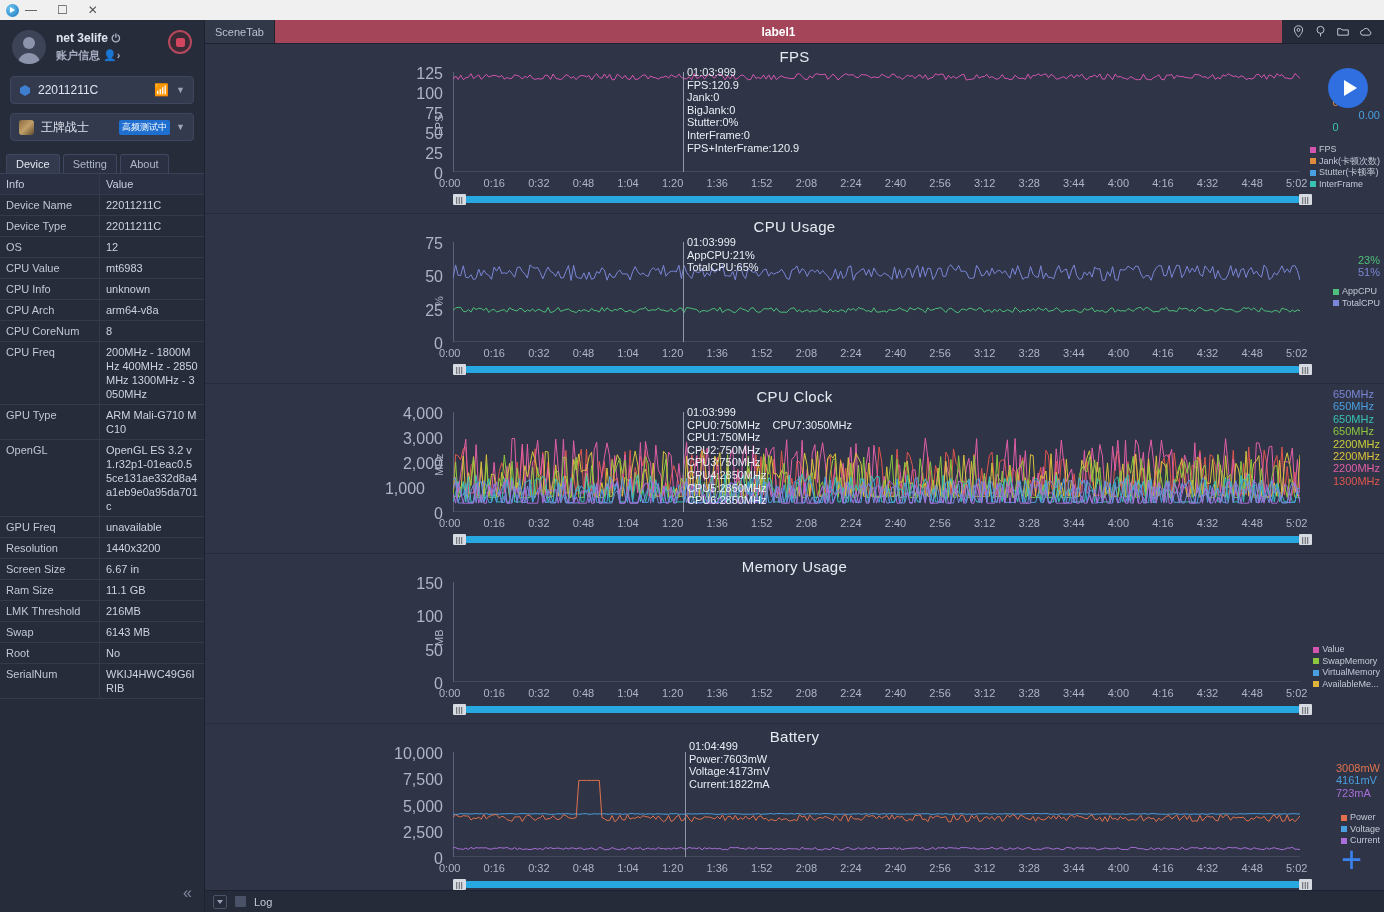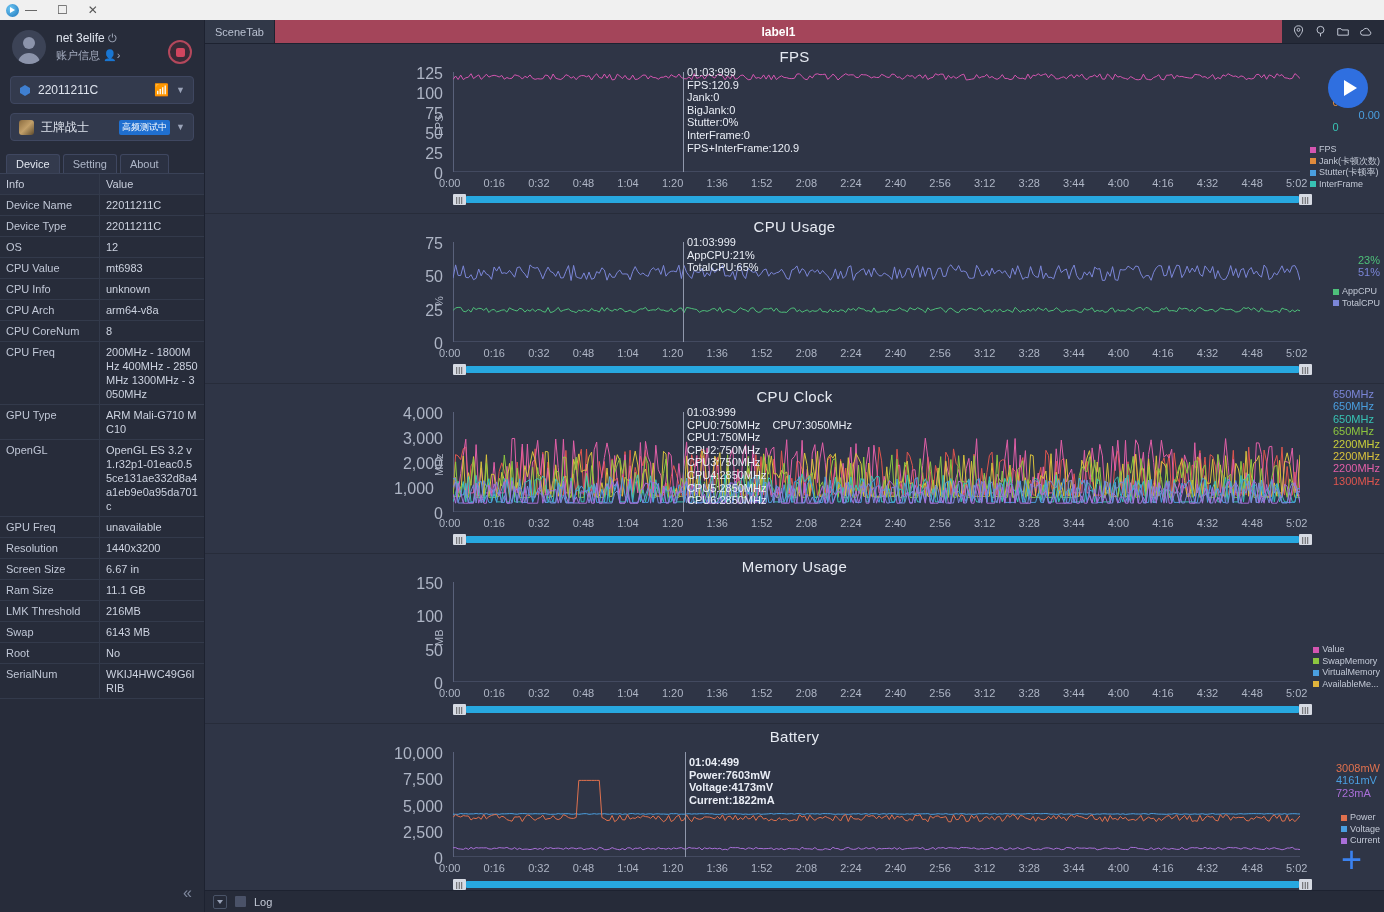--- a/index.html
+++ b/index.html
@@ -21,21 +21,21 @@
     border-left:5px solid #fff;border-top:3px solid transparent;border-bottom:3px solid transparent;}
   .tb-title{flex:1;}
   .tb-btns{display:flex;gap:20px;padding-right:6px;color:#555;font-size:12px;}
   .tb-btns span{cursor:default;line-height:10px;}
   
   .wrap{display:flex;height:892px;}
   .sidebar{width:205px;background:#272c3a;border-right:1px solid #1d2230;
     display:flex;flex-direction:column;position:relative;}
   .content{flex:1;background:#2f3546;display:flex;flex-direction:column;position:relative;}
   
-  .account{display:flex;align-items:flex-end;padding:10px 12px 12px;}
+  .account{display:flex;align-items:flex-start;padding:10px 12px 12px;font-weight:bold;}
   .avatar{width:34px;height:34px;border-radius:50%;background:#3c4356;
     display:flex;align-items:flex-end;justify-content:center;overflow:hidden;margin-right:10px;}
   .acc-txt{flex:1;line-height:17px;}
   .acc-name{color:#dfe4ee;font-size:12px;}
   .acc-sub{color:#a5adc0;font-size:11px;}
   .pw{color:#aab2c4;font-size:11px;}
   .rec-btn{width:24px;height:24px;border-radius:50%;border:2px solid #b4485c;
     background:#3a2a36;display:flex;align-items:center;justify-content:center;cursor:pointer;}
   .rec-btn i{width:9px;height:9px;background:#d2455e;border-radius:2px;display:block;}
   
@@ -403,21 +403,21 @@
             </div>
             <div class="bar"></div>
             <div class="grip">
               <b>|||</b>
             </div>
           </div>
         </div>
         <div class="chart" style="height: 170px;">
           <div class="ctitle">CPU Clock</div>
           <div class="ylab" style="left: 180px; top: 121px;">0</div>
-          <div class="ylab" style="left: 180px; top: 96px; text-align: center;">1,000</div>
+          <div class="ylab" style="left: 162px; top: 96px;">1,000</div>
           <div class="ylab" style="left: 180px; top: 71px;">2,000</div>
           <div class="ylab" style="left: 180px; top: 46px;">3,000</div>
           <div class="ylab" style="left: 180px; top: 21px;">4,000</div>
           <div class="yname" style="left: 228px; top: 92px;">MHz</div>
           <svg width="847" height="100" style="position: absolute; left: 248px; top: 28px;">
             <path d="M0.5 0 V100 H847" stroke="#59617a" fill="none"></path>
             <path d="M0.0 83.1 L2.6 42.6 L5.1 43.9 L7.7 47.6 L10.3 36.7 L12.8 35.0 L15.4 83.1 L18.0 53.9 L20.5 49.4 L23.1 83.1 L25.7 83.1 L28.2 83.1 L30.8 83.1 L33.4 74.4 L35.9 72.2 L38.5 83.1 L41.1 83.1 L43.6 83.1 L46.2 59.4 L48.8 50.8 L51.3 59.2 L53.9 67.7 L56.5 83.1 L59.0 73.7 L61.6 83.1 L64.2 50.0 L66.7 73.8 L69.3 34.8 L71.9 83.1 L74.4 83.1 L77.0 83.1 L79.6 83.1 L82.1 36.8 L84.7 83.1 L87.3 74.6 L89.8 40.3 L92.4 83.1 L95.0 50.0 L97.5 83.1 L100.1 71.1 L102.7 54.1 L105.2 74.3 L107.8 83.1 L110.4 83.1 L112.9 38.4 L115.5 83.1 L118.1 68.3 L120.6 62.0 L123.2 83.1 L125.8 47.8 L128.3 37.2 L130.9 83.1 L133.5 37.0 L136.0 83.1 L138.6 73.2 L141.2 83.1 L143.7 83.1 L146.3 49.4 L148.9 65.7 L151.4 49.5 L154.0 83.1 L156.6 83.1 L159.1 46.8 L161.7 68.8 L164.3 66.0 L166.8 83.1 L169.4 83.1 L172.0 39.6 L174.5 83.1 L177.1 38.2 L179.7 83.1 L182.2 55.4 L184.8 66.1 L187.4 44.2 L189.9 53.9 L192.5 37.9 L195.1 83.1 L197.6 83.1 L200.2 83.1 L202.8 83.1 L205.3 83.1 L207.9 83.1 L210.5 83.1 L213.0 70.9 L215.6 83.1 L218.2 64.7 L220.7 53.6 L223.3 61.7 L225.9 72.1 L228.4 83.1 L231.0 83.1 L233.6 83.1 L236.1 70.2 L238.7 42.7 L241.3 54.7 L243.8 48.8 L246.4 48.6 L249.0 37.3 L251.5 38.5 L254.1 83.1 L256.7 66.7 L259.2 74.1 L261.8 72.6 L264.4 45.3 L266.9 83.1 L269.5 74.2 L272.1 83.1 L274.6 50.9 L277.2 83.1 L279.8 83.1 L282.3 83.1 L284.9 57.1 L287.5 83.1 L290.0 83.1 L292.6 83.1 L295.2 83.1 L297.7 68.8 L300.3 83.1 L302.9 42.6 L305.4 83.1 L308.0 44.6 L310.6 83.1 L313.1 52.0 L315.7 71.2 L318.3 83.1 L320.8 47.1 L323.4 74.1 L326.0 83.1 L328.5 38.8 L331.1 70.5 L333.7 64.1 L336.2 83.1 L338.8 66.2 L341.4 83.1 L343.9 49.3 L346.5 50.0 L349.1 57.6 L351.6 83.1 L354.2 83.1 L356.8 83.1 L359.3 74.0 L361.9 61.7 L364.5 83.1 L367.0 83.1 L369.6 83.1 L372.2 83.1 L374.7 48.3 L377.3 44.3 L379.9 83.1 L382.4 46.0 L385.0 83.1 L387.6 47.4 L390.1 83.1 L392.7 56.0 L395.3 83.1 L397.8 58.1 L400.4 50.6 L403.0 83.1 L405.5 83.1 L408.1 72.3 L410.7 83.1 L413.2 60.1 L415.8 83.1 L418.4 83.1 L420.9 83.1 L423.5 73.3 L426.1 35.1 L428.6 48.8 L431.2 83.1 L433.8 83.1 L436.3 69.0 L438.9 83.1 L441.5 83.1 L444.0 37.2 L446.6 67.9 L449.2 83.1 L451.7 83.1 L454.3 40.0 L456.9 44.4 L459.4 53.4 L462.0 83.1 L464.6 83.1 L467.1 83.1 L469.7 60.6 L472.3 83.1 L474.8 44.7 L477.4 59.4 L480.0 83.1 L482.5 53.4 L485.1 63.9 L487.7 83.1 L490.2 83.1 L492.8 40.2 L495.4 45.4 L497.9 83.1 L500.5 36.9 L503.1 51.3 L505.6 54.6 L508.2 70.4 L510.8 83.1 L513.3 69.0 L515.9 83.1 L518.5 83.1 L521.0 42.1 L523.6 69.6 L526.2 83.1 L528.7 56.3 L531.3 83.1 L533.9 60.7 L536.4 43.6 L539.0 40.1 L541.6 73.8 L544.1 83.1 L546.7 49.8 L549.3 47.8 L551.8 48.1 L554.4 74.3 L557.0 69.2 L559.5 56.3 L562.1 59.2 L564.7 83.1 L567.2 54.4 L569.8 45.6 L572.4 83.1 L574.9 73.7 L577.5 68.2 L580.1 83.1 L582.6 83.1 L585.2 67.0 L587.8 55.3 L590.3 83.1 L592.9 38.3 L595.5 43.4 L598.0 72.2 L600.6 83.1 L603.2 49.1 L605.7 83.1 L608.3 48.4 L610.9 46.5 L613.4 83.1 L616.0 83.1 L618.6 83.1 L621.1 61.7 L623.7 83.1 L626.3 83.1 L628.8 68.4 L631.4 71.2 L634.0 49.3 L636.5 67.0 L639.1 66.7 L641.7 83.1 L644.2 83.1 L646.8 83.1 L649.4 83.1 L651.9 83.1 L654.5 70.5 L657.1 83.1 L659.6 83.1 L662.2 47.0 L664.8 38.8 L667.3 69.0 L669.9 83.1 L672.5 83.1 L675.0 49.7 L677.6 83.1 L680.2 73.6 L682.7 42.4 L685.3 83.1 L687.9 51.2 L690.4 83.1 L693.0 83.1 L695.6 51.1 L698.1 83.1 L700.7 70.3 L703.3 58.4 L705.8 83.1 L708.4 53.0 L711.0 45.9 L713.5 61.4 L716.1 42.1 L718.7 83.1 L721.2 40.8 L723.8 63.7 L726.4 71.0 L728.9 45.8 L731.5 52.1 L734.1 83.1 L736.6 83.1 L739.2 53.1 L741.8 54.8 L744.3 55.6 L746.9 38.5 L749.5 67.5 L752.0 45.0 L754.6 83.1 L757.2 42.7 L759.7 44.4 L762.3 54.0 L764.9 83.1 L767.4 83.1 L770.0 83.1 L772.6 83.1 L775.1 83.1 L777.7 70.2 L780.3 38.3 L782.8 83.1 L785.4 83.1 L788.0 83.1 L790.5 51.3 L793.1 83.1 L795.7 35.1 L798.2 71.7 L800.8 83.1 L803.4 83.1 L805.9 83.1 L808.5 83.1 L811.1 38.0 L813.6 49.9 L816.2 83.1 L818.8 83.1 L821.3 51.1 L823.9 43.4 L826.5 70.7 L829.0 35.0 L831.6 83.1 L834.2 54.5 L836.7 83.1 L839.3 83.1 L841.9 59.9 L844.4 83.1 L847.0 83.1 " stroke="#e0554e" fill="none" stroke-width="1"></path>
             <path d="M0.0 80.9 L2.6 65.4 L5.1 80.9 L7.7 61.7 L10.3 43.2 L12.8 27.2 L15.4 80.9 L18.0 80.9 L20.5 80.9 L23.1 32.6 L25.7 80.9 L28.2 55.9 L30.8 80.9 L33.4 80.9 L35.9 80.9 L38.5 80.9 L41.1 50.3 L43.6 80.9 L46.2 80.9 L48.8 80.9 L51.3 80.9 L53.9 54.3 L56.5 80.9 L59.0 26.6 L61.6 26.4 L64.2 80.9 L66.7 68.6 L69.3 32.0 L71.9 80.9 L74.4 32.0 L77.0 80.9 L79.6 49.7 L82.1 47.7 L84.7 28.3 L87.3 62.8 L89.8 42.3 L92.4 80.9 L95.0 55.9 L97.5 80.9 L100.1 68.6 L102.7 27.0 L105.2 55.4 L107.8 80.9 L110.4 27.2 L112.9 80.9 L115.5 80.9 L118.1 80.9 L120.6 28.7 L123.2 56.9 L125.8 80.9 L128.3 80.9 L130.9 80.9 L133.5 52.1 L136.0 80.9 L138.6 80.9 L141.2 37.8 L143.7 30.0 L146.3 80.9 L148.9 61.3 L151.4 45.4 L154.0 30.9 L156.6 44.0 L159.1 80.9 L161.7 43.5 L164.3 70.2 L166.8 80.9 L169.4 65.7 L172.0 42.7 L174.5 80.9 L177.1 53.7 L179.7 80.9 L182.2 60.2 L184.8 80.9 L187.4 30.5 L189.9 80.9 L192.5 29.4 L195.1 45.1 L197.6 50.9 L200.2 80.9 L202.8 33.2 L205.3 57.7 L207.9 63.4 L210.5 80.9 L213.0 69.0 L215.6 40.1 L218.2 43.8 L220.7 80.9 L223.3 80.9 L225.9 51.5 L228.4 80.9 L231.0 54.4 L233.6 29.9 L236.1 80.9 L238.7 80.9 L241.3 58.9 L243.8 43.4 L246.4 80.9 L249.0 43.6 L251.5 68.4 L254.1 35.8 L256.7 62.1 L259.2 80.9 L261.8 45.1 L264.4 48.3 L266.9 80.9 L269.5 80.9 L272.1 80.9 L274.6 58.6 L277.2 44.7 L279.8 35.9 L282.3 80.9 L284.9 59.0 L287.5 80.9 L290.0 42.8 L292.6 32.8 L295.2 63.0 L297.7 69.4 L300.3 33.5 L302.9 80.9 L305.4 62.9 L308.0 80.9 L310.6 80.9 L313.1 35.9 L315.7 46.7 L318.3 37.7 L320.8 35.0 L323.4 80.9 L326.0 80.9 L328.5 80.9 L331.1 57.5 L333.7 27.7 L336.2 80.9 L338.8 47.4 L341.4 44.6 L343.9 39.3 L346.5 80.9 L349.1 28.3 L351.6 80.9 L354.2 57.2 L356.8 80.9 L359.3 41.0 L361.9 32.6 L364.5 70.6 L367.0 46.2 L369.6 30.7 L372.2 50.3 L374.7 80.9 L377.3 80.9 L379.9 70.4 L382.4 54.9 L385.0 80.9 L387.6 80.9 L390.1 51.3 L392.7 80.9 L395.3 63.9 L397.8 35.2 L400.4 80.9 L403.0 31.6 L405.5 80.9 L408.1 80.9 L410.7 80.9 L413.2 52.8 L415.8 35.1 L418.4 80.9 L420.9 33.2 L423.5 54.0 L426.1 80.9 L428.6 80.9 L431.2 64.2 L433.8 80.9 L436.3 80.9 L438.9 80.9 L441.5 80.9 L444.0 54.0 L446.6 53.1 L449.2 80.9 L451.7 57.6 L454.3 80.9 L456.9 80.9 L459.4 58.1 L462.0 57.7 L464.6 80.9 L467.1 80.9 L469.7 53.3 L472.3 26.2 L474.8 45.5 L477.4 80.9 L480.0 80.9 L482.5 80.9 L485.1 58.9 L487.7 80.9 L490.2 80.9 L492.8 50.3 L495.4 61.0 L497.9 70.6 L500.5 80.9 L503.1 65.9 L505.6 57.5 L508.2 69.1 L510.8 80.9 L513.3 56.2 L515.9 46.4 L518.5 80.9 L521.0 61.1 L523.6 26.7 L526.2 80.9 L528.7 80.9 L531.3 63.0 L533.9 80.9 L536.4 80.9 L539.0 80.9 L541.6 80.9 L544.1 62.1 L546.7 68.3 L549.3 69.7 L551.8 47.4 L554.4 27.8 L557.0 80.9 L559.5 69.3 L562.1 26.5 L564.7 80.9 L567.2 43.0 L569.8 68.8 L572.4 38.6 L574.9 80.9 L577.5 80.9 L580.1 64.8 L582.6 80.9 L585.2 61.1 L587.8 80.9 L590.3 54.8 L592.9 80.9 L595.5 80.9 L598.0 80.9 L600.6 80.9 L603.2 36.8 L605.7 61.8 L608.3 28.1 L610.9 52.0 L613.4 69.8 L616.0 62.7 L618.6 57.0 L621.1 80.9 L623.7 80.9 L626.3 80.9 L628.8 80.9 L631.4 38.3 L634.0 80.9 L636.5 80.9 L639.1 35.9 L641.7 54.6 L644.2 59.7 L646.8 32.4 L649.4 43.9 L651.9 80.9 L654.5 80.9 L657.1 80.9 L659.6 34.2 L662.2 58.6 L664.8 28.2 L667.3 59.1 L669.9 80.9 L672.5 28.3 L675.0 80.9 L677.6 80.9 L680.2 61.3 L682.7 27.8 L685.3 33.1 L687.9 58.5 L690.4 40.2 L693.0 80.9 L695.6 42.4 L698.1 27.8 L700.7 50.7 L703.3 80.9 L705.8 55.0 L708.4 28.2 L711.0 45.3 L713.5 42.5 L716.1 46.1 L718.7 37.2 L721.2 80.9 L723.8 80.9 L726.4 70.9 L728.9 80.9 L731.5 42.9 L734.1 50.9 L736.6 80.9 L739.2 80.9 L741.8 30.7 L744.3 80.9 L746.9 41.1 L749.5 80.9 L752.0 63.5 L754.6 80.9 L757.2 80.9 L759.7 80.9 L762.3 80.9 L764.9 43.3 L767.4 80.9 L770.0 55.0 L772.6 26.6 L775.1 53.4 L777.7 80.9 L780.3 47.4 L782.8 80.9 L785.4 80.9 L788.0 80.9 L790.5 80.9 L793.1 60.6 L795.7 80.9 L798.2 80.9 L800.8 80.9 L803.4 30.8 L805.9 31.0 L808.5 42.6 L811.1 80.9 L813.6 53.0 L816.2 34.8 L818.8 34.3 L821.3 80.9 L823.9 80.9 L826.5 80.9 L829.0 80.9 L831.6 49.5 L834.2 49.9 L836.7 51.7 L839.3 36.0 L841.9 80.9 L844.4 47.6 L847.0 80.9 " stroke="#e35fa8" fill="none" stroke-width="1"></path>
             <path d="M0.0 84.3 L2.6 84.3 L5.1 84.3 L7.7 84.3 L10.3 43.9 L12.8 84.3 L15.4 60.7 L18.0 73.3 L20.5 44.6 L23.1 73.3 L25.7 84.3 L28.2 49.7 L30.8 84.3 L33.4 42.7 L35.9 84.3 L38.5 62.1 L41.1 62.6 L43.6 84.3 L46.2 84.3 L48.8 60.3 L51.3 67.9 L53.9 70.2 L56.5 51.4 L59.0 72.1 L61.6 84.3 L64.2 70.4 L66.7 84.3 L69.3 73.4 L71.9 53.6 L74.4 64.8 L77.0 52.7 L79.6 39.6 L82.1 47.8 L84.7 61.5 L87.3 64.6 L89.8 84.3 L92.4 39.4 L95.0 39.9 L97.5 84.3 L100.1 84.3 L102.7 52.8 L105.2 84.3 L107.8 72.6 L110.4 66.1 L112.9 64.0 L115.5 84.3 L118.1 84.3 L120.6 47.3 L123.2 57.8 L125.8 41.9 L128.3 60.1 L130.9 58.1 L133.5 58.4 L136.0 44.9 L138.6 40.1 L141.2 84.3 L143.7 84.3 L146.3 84.3 L148.9 70.7 L151.4 84.3 L154.0 56.0 L156.6 84.3 L159.1 84.3 L161.7 55.3 L164.3 42.7 L166.8 48.2 L169.4 84.3 L172.0 65.2 L174.5 68.1 L177.1 69.0 L179.7 51.9 L182.2 39.1 L184.8 53.0 L187.4 84.3 L189.9 61.4 L192.5 57.1 L195.1 72.0 L197.6 84.3 L200.2 50.9 L202.8 84.3 L205.3 84.3 L207.9 84.3 L210.5 39.3 L213.0 42.0 L215.6 84.3 L218.2 84.3 L220.7 84.3 L223.3 76.0 L225.9 84.3 L228.4 84.3 L231.0 84.3 L233.6 43.9 L236.1 84.3 L238.7 53.9 L241.3 84.3 L243.8 64.1 L246.4 84.3 L249.0 38.9 L251.5 49.0 L254.1 74.1 L256.7 84.3 L259.2 68.5 L261.8 44.2 L264.4 53.0 L266.9 40.6 L269.5 84.3 L272.1 84.3 L274.6 56.5 L277.2 84.3 L279.8 84.3 L282.3 84.3 L284.9 84.3 L287.5 84.3 L290.0 84.3 L292.6 63.1 L295.2 56.3 L297.7 71.0 L300.3 84.3 L302.9 69.2 L305.4 51.5 L308.0 73.2 L310.6 41.8 L313.1 56.2 L315.7 62.2 L318.3 43.9 L320.8 61.8 L323.4 61.6 L326.0 65.9 L328.5 58.5 L331.1 61.9 L333.7 60.0 L336.2 75.2 L338.8 84.3 L341.4 84.3 L343.9 74.9 L346.5 84.3 L349.1 64.7 L351.6 41.0 L354.2 53.6 L356.8 84.3 L359.3 47.0 L361.9 66.9 L364.5 39.0 L367.0 84.3 L369.6 84.3 L372.2 73.4 L374.7 46.2 L377.3 42.4 L379.9 46.2 L382.4 41.6 L385.0 84.3 L387.6 48.9 L390.1 60.1 L392.7 84.3 L395.3 45.6 L397.8 84.3 L400.4 54.0 L403.0 41.5 L405.5 46.1 L408.1 51.8 L410.7 84.3 L413.2 84.3 L415.8 51.0 L418.4 84.3 L420.9 84.3 L423.5 84.3 L426.1 84.3 L428.6 84.3 L431.2 84.3 L433.8 54.8 L436.3 84.3 L438.9 84.3 L441.5 84.3 L444.0 84.3 L446.6 69.8 L449.2 70.2 L451.7 55.8 L454.3 49.0 L456.9 72.0 L459.4 70.6 L462.0 84.3 L464.6 74.9 L467.1 72.4 L469.7 76.3 L472.3 70.8 L474.8 84.3 L477.4 84.3 L480.0 67.9 L482.5 84.3 L485.1 55.9 L487.7 84.3 L490.2 84.3 L492.8 48.9 L495.4 84.3 L497.9 67.9 L500.5 84.3 L503.1 73.4 L505.6 84.3 L508.2 84.3 L510.8 43.1 L513.3 70.6 L515.9 84.3 L518.5 49.2 L521.0 84.3 L523.6 84.3 L526.2 84.3 L528.7 84.3 L531.3 84.3 L533.9 84.3 L536.4 84.3 L539.0 50.9 L541.6 84.3 L544.1 84.3 L546.7 84.3 L549.3 84.3 L551.8 84.3 L554.4 68.0 L557.0 53.1 L559.5 84.3 L562.1 84.3 L564.7 60.0 L567.2 76.2 L569.8 84.3 L572.4 65.7 L574.9 84.3 L577.5 42.7 L580.1 43.7 L582.6 84.3 L585.2 84.3 L587.8 63.5 L590.3 66.6 L592.9 59.0 L595.5 84.3 L598.0 41.7 L600.6 84.3 L603.2 60.2 L605.7 84.3 L608.3 70.6 L610.9 84.3 L613.4 47.3 L616.0 84.3 L618.6 67.9 L621.1 84.3 L623.7 84.3 L626.3 84.3 L628.8 48.1 L631.4 56.6 L634.0 46.0 L636.5 38.7 L639.1 57.0 L641.7 84.3 L644.2 50.0 L646.8 72.8 L649.4 84.3 L651.9 84.3 L654.5 50.9 L657.1 84.3 L659.6 84.3 L662.2 84.3 L664.8 84.3 L667.3 71.0 L669.9 51.9 L672.5 84.3 L675.0 84.3 L677.6 84.3 L680.2 58.8 L682.7 42.2 L685.3 72.4 L687.9 57.0 L690.4 56.6 L693.0 84.3 L695.6 46.8 L698.1 73.5 L700.7 84.3 L703.3 43.8 L705.8 84.3 L708.4 49.5 L711.0 51.8 L713.5 56.3 L716.1 84.3 L718.7 84.3 L721.2 67.7 L723.8 69.3 L726.4 55.1 L728.9 47.3 L731.5 68.3 L734.1 84.3 L736.6 84.3 L739.2 68.0 L741.8 84.3 L744.3 45.0 L746.9 47.3 L749.5 84.3 L752.0 64.8 L754.6 71.6 L757.2 71.1 L759.7 47.3 L762.3 84.3 L764.9 75.0 L767.4 52.9 L770.0 84.3 L772.6 43.7 L775.1 75.6 L777.7 72.5 L780.3 84.3 L782.8 51.3 L785.4 56.9 L788.0 71.2 L790.5 84.3 L793.1 39.2 L795.7 84.3 L798.2 66.4 L800.8 51.3 L803.4 49.0 L805.9 43.6 L808.5 84.3 L811.1 84.3 L813.6 84.3 L816.2 84.3 L818.8 84.3 L821.3 70.9 L823.9 84.3 L826.5 48.4 L829.0 84.3 L831.6 50.7 L834.2 40.8 L836.7 52.3 L839.3 69.1 L841.9 75.4 L844.4 84.3 L847.0 42.8 " stroke="#d9c23c" fill="none" stroke-width="1"></path>
             <path d="M0.0 85.4 L2.6 49.8 L5.1 85.4 L7.7 75.0 L10.3 71.3 L12.8 85.4 L15.4 85.4 L18.0 68.4 L20.5 46.6 L23.1 85.4 L25.7 85.4 L28.2 85.4 L30.8 85.4 L33.4 51.2 L35.9 85.4 L38.5 85.4 L41.1 85.4 L43.6 85.4 L46.2 66.2 L48.8 74.1 L51.3 43.0 L53.9 66.0 L56.5 85.4 L59.0 49.2 L61.6 85.4 L64.2 56.0 L66.7 85.4 L69.3 85.4 L71.9 85.4 L74.4 85.4 L77.0 85.4 L79.6 55.0 L82.1 85.4 L84.7 55.6 L87.3 77.8 L89.8 85.4 L92.4 73.0 L95.0 85.4 L97.5 85.4 L100.1 69.6 L102.7 58.3 L105.2 60.0 L107.8 85.4 L110.4 45.0 L112.9 45.6 L115.5 85.4 L118.1 85.4 L120.6 63.9 L123.2 45.1 L125.8 85.4 L128.3 85.4 L130.9 85.4 L133.5 61.3 L136.0 85.4 L138.6 53.6 L141.2 73.0 L143.7 85.4 L146.3 85.4 L148.9 85.4 L151.4 85.4 L154.0 72.3 L156.6 85.4 L159.1 48.2 L161.7 60.4 L164.3 52.7 L166.8 46.1 L169.4 61.6 L172.0 48.2 L174.5 85.4 L177.1 71.9 L179.7 85.4 L182.2 60.7 L184.8 71.2 L187.4 85.4 L189.9 68.3 L192.5 44.5 L195.1 51.7 L197.6 85.4 L200.2 85.4 L202.8 85.4 L205.3 73.9 L207.9 85.4 L210.5 61.5 L213.0 46.9 L215.6 85.4 L218.2 85.4 L220.7 76.6 L223.3 85.4 L225.9 85.4 L228.4 66.3 L231.0 72.2 L233.6 68.1 L236.1 85.4 L238.7 85.4 L241.3 85.4 L243.8 85.4 L246.4 74.8 L249.0 85.4 L251.5 69.8 L254.1 85.4 L256.7 85.4 L259.2 85.4 L261.8 85.4 L264.4 62.2 L266.9 85.4 L269.5 73.1 L272.1 85.4 L274.6 42.8 L277.2 85.4 L279.8 73.8 L282.3 85.4 L284.9 70.1 L287.5 69.7 L290.0 85.4 L292.6 85.4 L295.2 44.5 L297.7 76.1 L300.3 70.8 L302.9 85.4 L305.4 85.4 L308.0 85.4 L310.6 43.3 L313.1 85.4 L315.7 43.3 L318.3 74.8 L320.8 77.4 L323.4 85.4 L326.0 85.4 L328.5 62.7 L331.1 51.2 L333.7 85.4 L336.2 67.5 L338.8 85.4 L341.4 85.4 L343.9 85.4 L346.5 64.9 L349.1 85.4 L351.6 85.4 L354.2 85.4 L356.8 63.1 L359.3 60.7 L361.9 85.4 L364.5 85.4 L367.0 74.3 L369.6 69.8 L372.2 85.4 L374.7 85.4 L377.3 61.0 L379.9 47.8 L382.4 46.7 L385.0 85.4 L387.6 65.6 L390.1 85.4 L392.7 85.4 L395.3 85.4 L397.8 51.1 L400.4 85.4 L403.0 85.4 L405.5 53.1 L408.1 85.4 L410.7 45.0 L413.2 85.4 L415.8 85.4 L418.4 69.8 L420.9 85.4 L423.5 85.4 L426.1 85.4 L428.6 85.4 L431.2 68.3 L433.8 85.4 L436.3 63.3 L438.9 42.9 L441.5 85.4 L444.0 47.1 L446.6 85.4 L449.2 85.4 L451.7 50.3 L454.3 53.4 L456.9 85.4 L459.4 85.4 L462.0 85.4 L464.6 85.4 L467.1 46.6 L469.7 65.7 L472.3 85.4 L474.8 70.4 L477.4 49.7 L480.0 73.2 L482.5 85.4 L485.1 71.7 L487.7 44.6 L490.2 85.4 L492.8 77.7 L495.4 85.4 L497.9 47.5 L500.5 85.4 L503.1 85.4 L505.6 43.7 L508.2 69.9 L510.8 69.2 L513.3 85.4 L515.9 85.4 L518.5 85.4 L521.0 43.6 L523.6 73.2 L526.2 72.9 L528.7 85.4 L531.3 61.2 L533.9 77.1 L536.4 68.1 L539.0 85.4 L541.6 85.4 L544.1 42.9 L546.7 85.4 L549.3 59.0 L551.8 85.4 L554.4 85.4 L557.0 56.5 L559.5 85.4 L562.1 85.4 L564.7 57.3 L567.2 55.4 L569.8 48.7 L572.4 85.4 L574.9 67.5 L577.5 85.4 L580.1 85.4 L582.6 85.4 L585.2 85.4 L587.8 85.4 L590.3 72.8 L592.9 85.4 L595.5 85.4 L598.0 85.4 L600.6 85.4 L603.2 85.4 L605.7 66.6 L608.3 85.4 L610.9 85.4 L613.4 85.4 L616.0 85.4 L618.6 85.4 L621.1 85.4 L623.7 85.4 L626.3 63.7 L628.8 54.4 L631.4 58.1 L634.0 59.9 L636.5 44.8 L639.1 69.8 L641.7 47.9 L644.2 72.0 L646.8 55.3 L649.4 85.4 L651.9 85.4 L654.5 78.1 L657.1 85.4 L659.6 85.4 L662.2 73.0 L664.8 85.4 L667.3 59.3 L669.9 74.8 L672.5 85.4 L675.0 52.1 L677.6 61.2 L680.2 44.3 L682.7 85.4 L685.3 85.4 L687.9 46.6 L690.4 61.7 L693.0 85.4 L695.6 54.3 L698.1 85.4 L700.7 85.4 L703.3 85.4 L705.8 56.5 L708.4 67.4 L711.0 85.4 L713.5 51.7 L716.1 85.4 L718.7 85.4 L721.2 73.8 L723.8 63.2 L726.4 53.6 L728.9 66.0 L731.5 49.6 L734.1 61.3 L736.6 50.0 L739.2 85.4 L741.8 49.3 L744.3 49.0 L746.9 85.4 L749.5 57.1 L752.0 52.9 L754.6 85.4 L757.2 85.4 L759.7 85.4 L762.3 85.4 L764.9 42.3 L767.4 56.9 L770.0 63.6 L772.6 85.4 L775.1 64.8 L777.7 62.3 L780.3 85.4 L782.8 85.4 L785.4 85.4 L788.0 49.4 L790.5 77.3 L793.1 66.2 L795.7 73.3 L798.2 47.4 L800.8 85.4 L803.4 85.4 L805.9 77.9 L808.5 56.6 L811.1 85.4 L813.6 85.4 L816.2 85.4 L818.8 65.3 L821.3 54.4 L823.9 53.5 L826.5 85.4 L829.0 85.4 L831.6 73.1 L834.2 85.4 L836.7 66.9 L839.3 71.5 L841.9 85.4 L844.4 85.4 L847.0 85.4 " stroke="#8dc63f" fill="none" stroke-width="1"></path>
@@ -540,21 +540,21 @@
           <div class="ylab" style="left: 180px; top: 73.5px;">5,000</div>
           <div class="ylab" style="left: 180px; top: 47.25px;">7,500</div>
           <div class="ylab" style="left: 180px; top: 21px;">10,000</div>
           <svg width="847" height="105" style="position: absolute; left: 248px; top: 28px;">
             <path d="M0.5 0 V105 H847" stroke="#59617a" fill="none"></path>
             <path d="M0.0 62.1 L2.6 62.3 L5.1 62.3 L7.7 61.5 L10.3 61.9 L12.8 61.7 L15.4 62.0 L18.0 61.9 L20.5 61.9 L23.1 61.5 L25.7 61.9 L28.2 61.6 L30.8 62.2 L33.4 61.6 L35.9 62.4 L38.5 62.0 L41.1 62.2 L43.6 62.0 L46.2 62.3 L48.8 61.8 L51.3 61.9 L53.9 61.8 L56.5 61.6 L59.0 61.6 L61.6 62.0 L64.2 62.2 L66.7 61.7 L69.3 61.6 L71.9 61.6 L74.4 61.9 L77.0 61.9 L79.6 61.9 L82.1 61.7 L84.7 61.8 L87.3 61.9 L89.8 61.7 L92.4 61.7 L95.0 62.1 L97.5 62.3 L100.1 62.2 L102.7 62.2 L105.2 61.6 L107.8 62.0 L110.4 61.8 L112.9 61.7 L115.5 61.7 L118.1 62.2 L120.6 62.2 L123.2 61.7 L125.8 62.3 L128.3 62.0 L130.9 61.7 L133.5 61.7 L136.0 62.3 L138.6 62.1 L141.2 61.7 L143.7 62.1 L146.3 61.8 L148.9 62.0 L151.4 61.7 L154.0 62.1 L156.6 62.2 L159.1 61.7 L161.7 61.9 L164.3 62.1 L166.8 61.7 L169.4 62.4 L172.0 61.9 L174.5 62.3 L177.1 61.6 L179.7 61.5 L182.2 62.1 L184.8 61.7 L187.4 62.2 L189.9 61.8 L192.5 62.3 L195.1 61.9 L197.6 61.8 L200.2 62.3 L202.8 61.9 L205.3 61.8 L207.9 62.1 L210.5 62.0 L213.0 62.2 L215.6 62.3 L218.2 61.6 L220.7 61.8 L223.3 61.6 L225.9 62.3 L228.4 62.1 L231.0 62.2 L233.6 61.9 L236.1 61.7 L238.7 62.1 L241.3 61.8 L243.8 62.0 L246.4 61.7 L249.0 61.7 L251.5 61.9 L254.1 61.6 L256.7 61.9 L259.2 61.8 L261.8 62.3 L264.4 62.3 L266.9 62.3 L269.5 61.6 L272.1 62.3 L274.6 62.0 L277.2 61.9 L279.8 61.7 L282.3 61.6 L284.9 61.9 L287.5 61.9 L290.0 62.3 L292.6 62.0 L295.2 62.3 L297.7 62.2 L300.3 62.0 L302.9 62.0 L305.4 61.6 L308.0 62.3 L310.6 62.1 L313.1 62.0 L315.7 61.8 L318.3 61.5 L320.8 62.1 L323.4 61.7 L326.0 61.6 L328.5 61.6 L331.1 61.7 L333.7 62.0 L336.2 61.8 L338.8 61.6 L341.4 62.2 L343.9 61.6 L346.5 61.6 L349.1 62.1 L351.6 62.3 L354.2 61.6 L356.8 62.0 L359.3 61.7 L361.9 62.0 L364.5 61.7 L367.0 62.2 L369.6 61.6 L372.2 61.6 L374.7 61.7 L377.3 61.7 L379.9 62.1 L382.4 62.3 L385.0 62.0 L387.6 62.2 L390.1 62.0 L392.7 62.2 L395.3 62.3 L397.8 62.1 L400.4 61.8 L403.0 62.0 L405.5 61.6 L408.1 62.3 L410.7 61.9 L413.2 61.6 L415.8 62.3 L418.4 61.6 L420.9 61.8 L423.5 61.7 L426.1 62.4 L428.6 61.9 L431.2 61.7 L433.8 62.2 L436.3 61.6 L438.9 61.9 L441.5 61.7 L444.0 62.1 L446.6 62.1 L449.2 62.1 L451.7 62.3 L454.3 61.8 L456.9 62.2 L459.4 61.8 L462.0 62.3 L464.6 61.6 L467.1 62.0 L469.7 61.8 L472.3 61.8 L474.8 61.6 L477.4 62.3 L480.0 62.3 L482.5 62.1 L485.1 61.7 L487.7 62.0 L490.2 62.1 L492.8 61.6 L495.4 62.2 L497.9 62.3 L500.5 62.2 L503.1 61.7 L505.6 62.1 L508.2 61.6 L510.8 61.8 L513.3 62.3 L515.9 62.0 L518.5 62.2 L521.0 62.3 L523.6 62.1 L526.2 61.7 L528.7 61.8 L531.3 61.7 L533.9 61.6 L536.4 62.2 L539.0 62.0 L541.6 61.6 L544.1 62.3 L546.7 61.8 L549.3 62.1 L551.8 61.7 L554.4 61.7 L557.0 62.0 L559.5 61.8 L562.1 62.2 L564.7 61.8 L567.2 62.1 L569.8 62.0 L572.4 61.9 L574.9 61.6 L577.5 61.6 L580.1 62.0 L582.6 61.5 L585.2 61.6 L587.8 61.8 L590.3 61.6 L592.9 61.5 L595.5 61.8 L598.0 62.2 L600.6 62.0 L603.2 62.3 L605.7 62.2 L608.3 61.6 L610.9 62.3 L613.4 62.1 L616.0 61.9 L618.6 62.2 L621.1 62.3 L623.7 61.7 L626.3 61.7 L628.8 61.8 L631.4 62.1 L634.0 62.2 L636.5 61.7 L639.1 62.2 L641.7 62.3 L644.2 61.9 L646.8 62.2 L649.4 61.8 L651.9 61.8 L654.5 62.0 L657.1 62.0 L659.6 62.1 L662.2 62.0 L664.8 61.8 L667.3 62.3 L669.9 61.8 L672.5 62.4 L675.0 62.1 L677.6 61.9 L680.2 61.7 L682.7 62.0 L685.3 62.0 L687.9 62.1 L690.4 61.6 L693.0 61.8 L695.6 62.3 L698.1 61.5 L700.7 61.6 L703.3 61.9 L705.8 62.1 L708.4 62.1 L711.0 62.2 L713.5 62.3 L716.1 62.0 L718.7 62.2 L721.2 61.6 L723.8 61.8 L726.4 62.2 L728.9 62.3 L731.5 61.9 L734.1 62.0 L736.6 62.3 L739.2 62.2 L741.8 61.9 L744.3 62.2 L746.9 62.1 L749.5 61.7 L752.0 62.3 L754.6 62.2 L757.2 61.9 L759.7 61.5 L762.3 62.2 L764.9 62.1 L767.4 62.1 L770.0 61.7 L772.6 61.9 L775.1 61.9 L777.7 61.9 L780.3 61.9 L782.8 62.2 L785.4 61.8 L788.0 61.7 L790.5 62.0 L793.1 61.9 L795.7 61.7 L798.2 61.7 L800.8 61.6 L803.4 61.7 L805.9 61.7 L808.5 61.7 L811.1 62.1 L813.6 61.7 L816.2 61.7 L818.8 61.7 L821.3 62.3 L823.9 62.0 L826.5 61.9 L829.0 62.2 L831.6 61.6 L834.2 62.3 L836.7 61.9 L839.3 61.7 L841.9 61.7 L844.4 61.9 L847.0 62.0 " stroke="#4a9fe0" fill="none" stroke-width="1"></path>
             <path d="M0.0 65.4 L2.6 62.5 L5.1 64.2 L7.7 65.0 L10.3 63.6 L12.8 64.0 L15.4 64.0 L18.0 68.0 L20.5 66.1 L23.1 66.6 L25.7 65.2 L28.2 67.3 L30.8 62.6 L33.4 66.9 L35.9 64.7 L38.5 63.4 L41.1 62.7 L43.6 62.5 L46.2 66.1 L48.8 64.3 L51.3 65.0 L53.9 67.6 L56.5 68.5 L59.0 69.2 L61.6 64.9 L64.2 65.0 L66.7 64.6 L69.3 69.5 L71.9 65.4 L74.4 62.9 L77.0 63.7 L79.6 66.6 L82.1 68.3 L84.7 66.5 L87.3 65.6 L89.8 63.2 L92.4 67.5 L95.0 66.7 L97.5 66.4 L100.1 63.6 L102.7 66.7 L105.2 67.6 L107.8 66.4 L110.4 62.7 L112.9 63.7 L115.5 65.6 L118.1 66.3 L120.6 66.4 L123.2 65.4 L125.8 28.4 L128.3 28.4 L130.9 28.4 L133.5 28.4 L136.0 28.4 L138.6 28.4 L141.2 28.4 L143.7 28.4 L146.3 28.4 L148.9 65.5 L151.4 66.7 L154.0 68.5 L156.6 68.3 L159.1 63.5 L161.7 69.7 L164.3 67.7 L166.8 63.2 L169.4 67.8 L172.0 67.9 L174.5 62.7 L177.1 67.1 L179.7 65.9 L182.2 66.4 L184.8 64.6 L187.4 65.9 L189.9 63.7 L192.5 64.6 L195.1 64.9 L197.6 66.3 L200.2 63.9 L202.8 67.3 L205.3 63.9 L207.9 67.0 L210.5 69.8 L213.0 68.0 L215.6 63.4 L218.2 69.5 L220.7 68.2 L223.3 64.6 L225.9 63.3 L228.4 68.9 L231.0 67.8 L233.6 62.8 L236.1 66.9 L238.7 69.7 L241.3 65.0 L243.8 66.6 L246.4 67.3 L249.0 66.8 L251.5 64.9 L254.1 65.0 L256.7 65.1 L259.2 66.0 L261.8 66.9 L264.4 64.3 L266.9 66.9 L269.5 62.8 L272.1 68.6 L274.6 64.7 L277.2 64.2 L279.8 67.6 L282.3 63.4 L284.9 68.0 L287.5 65.6 L290.0 67.5 L292.6 63.9 L295.2 66.9 L297.7 66.4 L300.3 63.5 L302.9 68.4 L305.4 64.6 L308.0 63.8 L310.6 67.1 L313.1 66.3 L315.7 68.9 L318.3 67.2 L320.8 68.4 L323.4 68.6 L326.0 65.7 L328.5 67.9 L331.1 67.0 L333.7 66.9 L336.2 69.0 L338.8 68.5 L341.4 67.7 L343.9 68.7 L346.5 62.7 L349.1 65.0 L351.6 63.9 L354.2 68.6 L356.8 63.1 L359.3 66.3 L361.9 68.3 L364.5 66.4 L367.0 65.4 L369.6 66.2 L372.2 64.4 L374.7 65.6 L377.3 66.6 L379.9 68.7 L382.4 63.7 L385.0 66.4 L387.6 69.0 L390.1 64.1 L392.7 62.5 L395.3 69.5 L397.8 63.7 L400.4 66.6 L403.0 67.1 L405.5 66.8 L408.1 68.3 L410.7 66.2 L413.2 63.0 L415.8 64.5 L418.4 63.7 L420.9 63.9 L423.5 66.8 L426.1 63.9 L428.6 66.4 L431.2 64.8 L433.8 63.6 L436.3 67.6 L438.9 62.9 L441.5 67.3 L444.0 64.2 L446.6 65.3 L449.2 64.4 L451.7 68.0 L454.3 68.9 L456.9 66.7 L459.4 68.6 L462.0 63.3 L464.6 63.6 L467.1 62.8 L469.7 67.6 L472.3 67.0 L474.8 69.8 L477.4 63.9 L480.0 66.2 L482.5 64.3 L485.1 63.9 L487.7 65.7 L490.2 65.3 L492.8 64.6 L495.4 69.7 L497.9 69.8 L500.5 62.8 L503.1 67.7 L505.6 67.4 L508.2 62.8 L510.8 64.2 L513.3 69.7 L515.9 69.0 L518.5 63.3 L521.0 66.4 L523.6 63.6 L526.2 69.4 L528.7 68.9 L531.3 65.6 L533.9 64.7 L536.4 67.0 L539.0 64.5 L541.6 68.2 L544.1 64.9 L546.7 64.6 L549.3 69.4 L551.8 66.9 L554.4 62.9 L557.0 65.3 L559.5 62.6 L562.1 63.7 L564.7 67.6 L567.2 63.6 L569.8 63.9 L572.4 65.9 L574.9 66.8 L577.5 67.8 L580.1 64.3 L582.6 69.3 L585.2 65.0 L587.8 67.3 L590.3 67.9 L592.9 67.1 L595.5 64.3 L598.0 66.9 L600.6 63.6 L603.2 67.1 L605.7 63.3 L608.3 66.4 L610.9 65.2 L613.4 68.7 L616.0 64.8 L618.6 62.9 L621.1 65.4 L623.7 63.3 L626.3 64.5 L628.8 64.9 L631.4 66.1 L634.0 67.0 L636.5 64.2 L639.1 62.8 L641.7 67.2 L644.2 67.6 L646.8 65.0 L649.4 69.5 L651.9 64.7 L654.5 69.6 L657.1 63.4 L659.6 67.2 L662.2 66.4 L664.8 68.0 L667.3 64.5 L669.9 66.8 L672.5 65.4 L675.0 68.4 L677.6 67.8 L680.2 67.3 L682.7 68.4 L685.3 66.4 L687.9 63.4 L690.4 68.9 L693.0 66.9 L695.6 65.1 L698.1 66.7 L700.7 66.2 L703.3 69.6 L705.8 66.2 L708.4 68.5 L711.0 66.3 L713.5 64.3 L716.1 63.5 L718.7 66.9 L721.2 65.2 L723.8 62.8 L726.4 68.3 L728.9 66.0 L731.5 63.4 L734.1 67.5 L736.6 63.5 L739.2 69.4 L741.8 68.7 L744.3 69.3 L746.9 63.3 L749.5 69.0 L752.0 65.9 L754.6 63.9 L757.2 65.2 L759.7 64.6 L762.3 68.2 L764.9 68.9 L767.4 62.6 L770.0 65.8 L772.6 62.5 L775.1 64.1 L777.7 68.3 L780.3 64.8 L782.8 66.0 L785.4 65.3 L788.0 65.6 L790.5 65.2 L793.1 68.4 L795.7 69.0 L798.2 66.1 L800.8 67.3 L803.4 64.7 L805.9 65.6 L808.5 66.2 L811.1 64.3 L813.6 68.0 L816.2 69.3 L818.8 64.7 L821.3 62.8 L823.9 66.4 L826.5 62.8 L829.0 69.1 L831.6 69.0 L834.2 63.1 L836.7 69.1 L839.3 66.8 L841.9 69.7 L844.4 67.0 L847.0 63.9 " stroke="#e0714e" fill="none" stroke-width="1"></path>
             <path d="M0.0 95.8 L2.6 95.6 L5.1 96.8 L7.7 97.0 L10.3 97.4 L12.8 96.0 L15.4 97.4 L18.0 95.4 L20.5 96.8 L23.1 95.6 L25.7 96.0 L28.2 95.8 L30.8 95.9 L33.4 95.8 L35.9 96.9 L38.5 97.1 L41.1 96.1 L43.6 96.5 L46.2 95.6 L48.8 95.9 L51.3 96.1 L53.9 95.4 L56.5 96.7 L59.0 97.2 L61.6 95.6 L64.2 97.5 L66.7 96.2 L69.3 97.5 L71.9 97.1 L74.4 97.1 L77.0 97.6 L79.6 97.1 L82.1 96.3 L84.7 97.3 L87.3 96.4 L89.8 97.8 L92.4 95.6 L95.0 96.5 L97.5 95.6 L100.1 96.6 L102.7 96.3 L105.2 96.1 L107.8 96.5 L110.4 97.3 L112.9 95.8 L115.5 97.0 L118.1 95.9 L120.6 96.1 L123.2 96.9 L125.8 96.1 L128.3 96.0 L130.9 97.7 L133.5 96.9 L136.0 96.9 L138.6 95.9 L141.2 97.2 L143.7 97.8 L146.3 95.4 L148.9 96.0 L151.4 97.7 L154.0 97.7 L156.6 97.2 L159.1 95.6 L161.7 96.7 L164.3 97.4 L166.8 97.8 L169.4 96.5 L172.0 97.8 L174.5 95.8 L177.1 95.8 L179.7 97.6 L182.2 96.2 L184.8 96.4 L187.4 95.7 L189.9 97.8 L192.5 96.9 L195.1 96.0 L197.6 97.1 L200.2 96.6 L202.8 97.4 L205.3 95.6 L207.9 96.7 L210.5 96.5 L213.0 97.2 L215.6 96.2 L218.2 97.3 L220.7 95.9 L223.3 96.7 L225.9 96.0 L228.4 95.6 L231.0 97.0 L233.6 96.8 L236.1 95.4 L238.7 96.2 L241.3 96.1 L243.8 96.6 L246.4 95.6 L249.0 97.8 L251.5 95.8 L254.1 96.8 L256.7 95.9 L259.2 96.8 L261.8 96.2 L264.4 96.9 L266.9 96.2 L269.5 97.8 L272.1 97.2 L274.6 97.8 L277.2 95.4 L279.8 95.7 L282.3 95.7 L284.9 95.6 L287.5 96.5 L290.0 96.4 L292.6 97.4 L295.2 95.9 L297.7 96.2 L300.3 97.2 L302.9 95.5 L305.4 96.6 L308.0 96.4 L310.6 96.8 L313.1 96.6 L315.7 96.5 L318.3 96.0 L320.8 97.7 L323.4 96.5 L326.0 97.3 L328.5 96.3 L331.1 97.8 L333.7 97.1 L336.2 96.3 L338.8 96.9 L341.4 96.8 L343.9 96.8 L346.5 97.8 L349.1 95.3 L351.6 96.7 L354.2 96.8 L356.8 96.8 L359.3 97.3 L361.9 95.5 L364.5 97.6 L367.0 97.8 L369.6 97.8 L372.2 96.6 L374.7 97.1 L377.3 97.7 L379.9 95.3 L382.4 96.5 L385.0 96.6 L387.6 97.8 L390.1 97.6 L392.7 96.0 L395.3 95.4 L397.8 96.9 L400.4 97.4 L403.0 97.1 L405.5 95.7 L408.1 97.2 L410.7 96.8 L413.2 95.6 L415.8 96.8 L418.4 96.1 L420.9 95.5 L423.5 97.8 L426.1 96.3 L428.6 96.9 L431.2 96.5 L433.8 96.5 L436.3 96.2 L438.9 97.0 L441.5 95.6 L444.0 97.4 L446.6 95.7 L449.2 97.6 L451.7 96.9 L454.3 96.5 L456.9 96.3 L459.4 96.2 L462.0 96.0 L464.6 95.8 L467.1 96.7 L469.7 95.5 L472.3 97.6 L474.8 97.5 L477.4 96.6 L480.0 95.5 L482.5 97.4 L485.1 95.7 L487.7 96.0 L490.2 95.5 L492.8 96.7 L495.4 95.7 L497.9 95.7 L500.5 96.1 L503.1 96.0 L505.6 96.9 L508.2 95.4 L510.8 95.7 L513.3 95.6 L515.9 96.0 L518.5 96.5 L521.0 95.8 L523.6 96.9 L526.2 97.1 L528.7 96.4 L531.3 97.1 L533.9 96.7 L536.4 96.4 L539.0 95.4 L541.6 96.6 L544.1 97.2 L546.7 95.9 L549.3 95.8 L551.8 97.8 L554.4 97.6 L557.0 95.8 L559.5 97.2 L562.1 96.8 L564.7 95.6 L567.2 96.8 L569.8 97.5 L572.4 96.5 L574.9 95.5 L577.5 96.2 L580.1 97.6 L582.6 97.5 L585.2 96.9 L587.8 97.7 L590.3 96.4 L592.9 95.9 L595.5 95.9 L598.0 96.5 L600.6 97.4 L603.2 96.2 L605.7 96.5 L608.3 97.7 L610.9 97.4 L613.4 95.5 L616.0 95.7 L618.6 96.1 L621.1 97.4 L623.7 95.5 L626.3 96.1 L628.8 96.2 L631.4 96.0 L634.0 96.5 L636.5 95.9 L639.1 96.2 L641.7 96.2 L644.2 97.8 L646.8 97.4 L649.4 96.7 L651.9 96.0 L654.5 96.3 L657.1 96.9 L659.6 96.9 L662.2 96.7 L664.8 95.8 L667.3 97.0 L669.9 97.5 L672.5 97.4 L675.0 97.7 L677.6 95.3 L680.2 95.5 L682.7 95.5 L685.3 96.6 L687.9 96.7 L690.4 96.9 L693.0 97.7 L695.6 97.5 L698.1 95.7 L700.7 97.6 L703.3 96.7 L705.8 96.1 L708.4 97.8 L711.0 95.8 L713.5 96.8 L716.1 97.3 L718.7 96.4 L721.2 96.9 L723.8 97.4 L726.4 97.3 L728.9 95.4 L731.5 97.2 L734.1 97.5 L736.6 96.1 L739.2 95.6 L741.8 95.9 L744.3 95.7 L746.9 96.7 L749.5 96.6 L752.0 95.4 L754.6 96.7 L757.2 96.0 L759.7 96.8 L762.3 97.2 L764.9 95.5 L767.4 96.3 L770.0 97.2 L772.6 96.7 L775.1 95.4 L777.7 95.6 L780.3 95.9 L782.8 95.6 L785.4 96.3 L788.0 97.1 L790.5 95.8 L793.1 95.9 L795.7 96.8 L798.2 97.4 L800.8 95.8 L803.4 96.4 L805.9 97.0 L808.5 97.4 L811.1 97.5 L813.6 95.9 L816.2 97.2 L818.8 96.3 L821.3 95.7 L823.9 96.6 L826.5 97.0 L829.0 97.8 L831.6 97.2 L834.2 96.0 L836.7 96.1 L839.3 95.3 L841.9 97.2 L844.4 97.2 L847.0 97.5 " stroke="#a96fd8" fill="none" stroke-width="1"></path>
           </svg>
           <div class="cursorline" style="left: 480px; top: 28px; height: 105px;"></div>
-          <div class="tooltip" style="left: 484px; top: 32px; font-weight: bold;">01:04:499
+          <div class="tooltip" style="left: 484px; top: 16px;">01:04:499
 Power:7603mW
 Voltage:4173mV
 Current:1822mA</div>
           <div class="rval" style="top: 38px;">
             <div style="color: rgb(224, 113, 78);">3008mW</div>
             <div style="color: rgb(74, 159, 224);">4161mV</div>
             <div style="color: rgb(169, 111, 216);">723mA</div>
           </div>
           <div class="legend" style="top: 88px;">
             <div>

